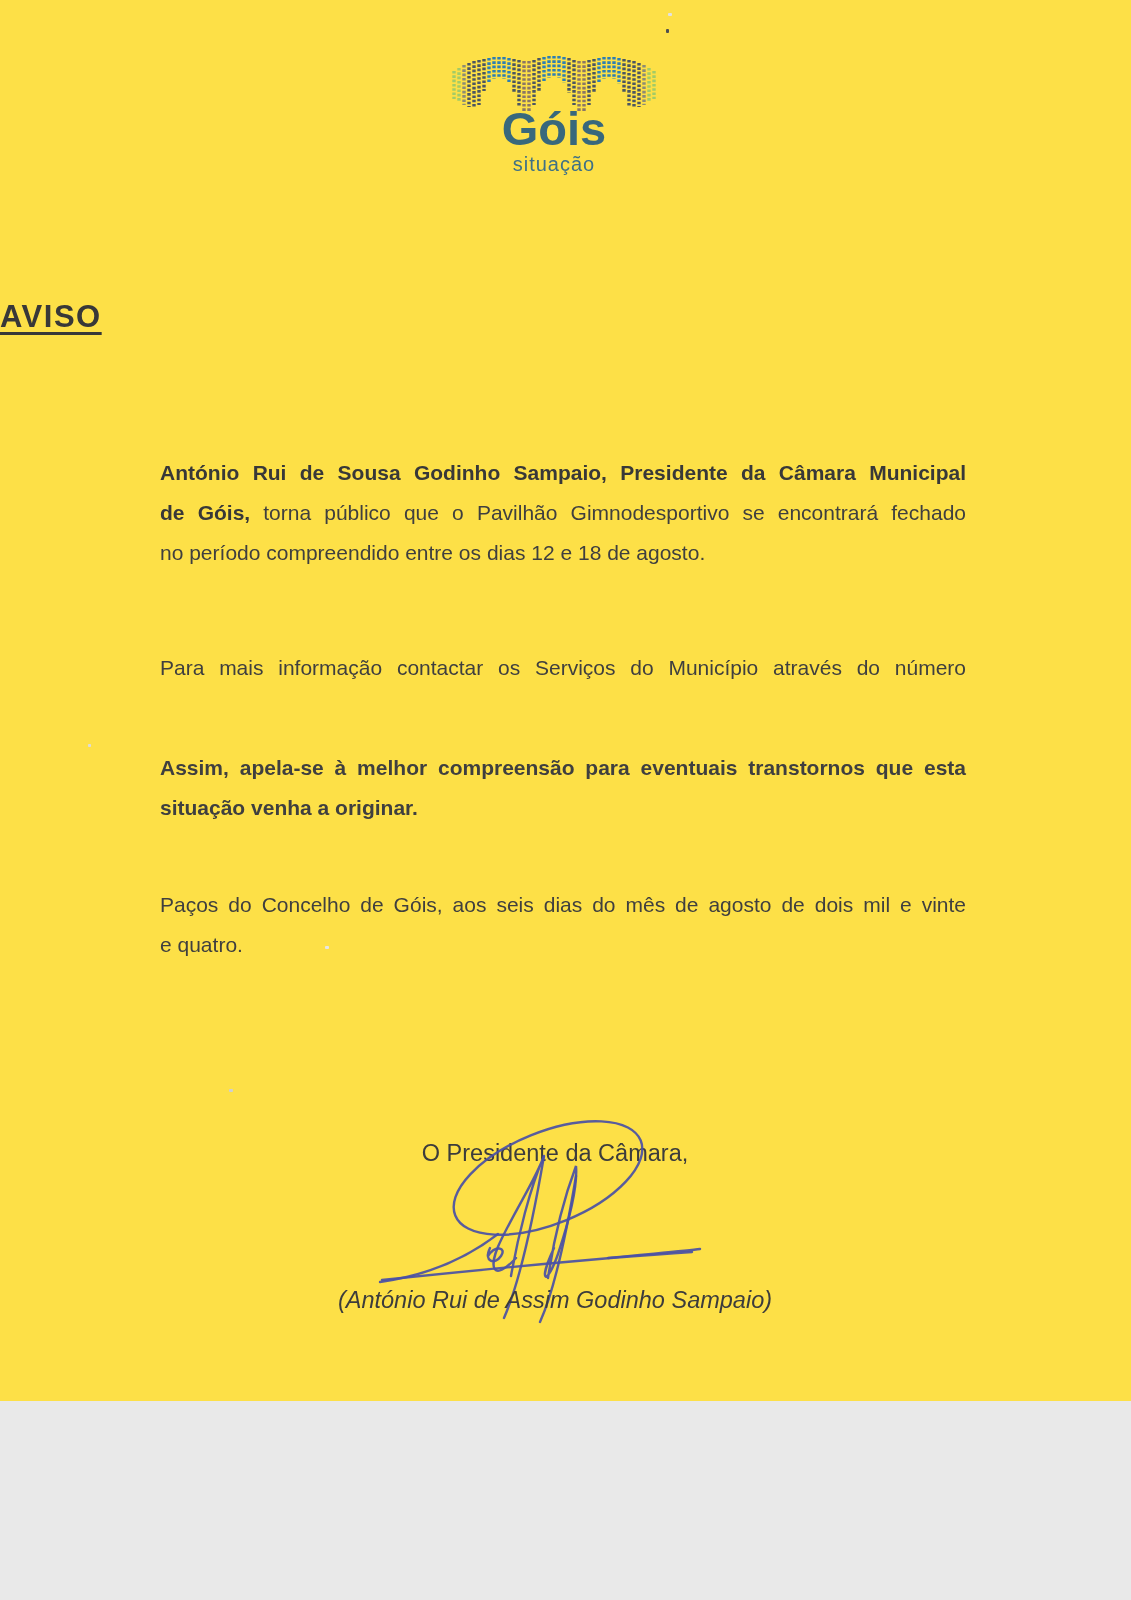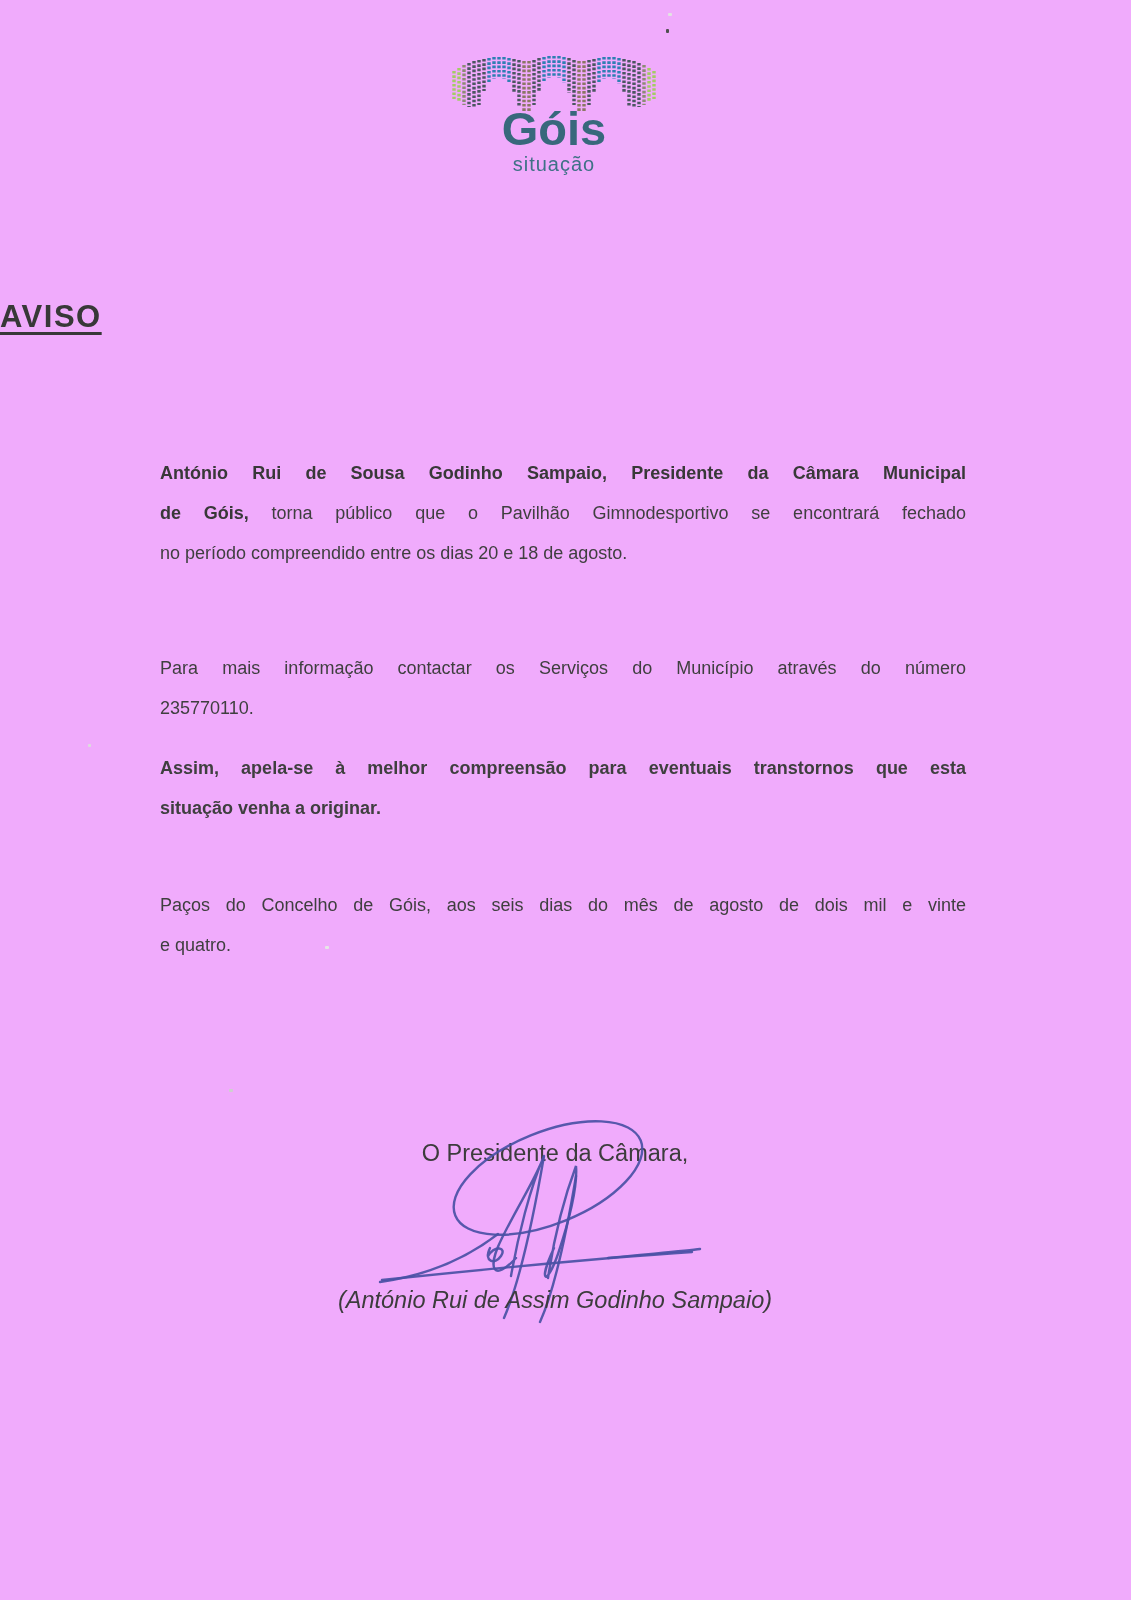--- a/index.html
+++ b/index.html
@@ -1,19 +1,19 @@
 <!DOCTYPE html>
 <html><head>
 <meta charset="utf-8">
 <style>
   html,body{margin:0;padding:0;background:#e9e9e9;}
   .page{
     position:relative;
-    width:1131px;height:1600px;
-    background:#f0abfc;
+    width:1131px;height:1401px;
+    background:#fde047;
     margin:0 auto;
     overflow:hidden;
     font-family:"Liberation Sans", sans-serif;
     color:#3e3e3e;
   }
   
   .bridge-logo{position:absolute;left:450px;top:55px;width:208px;height:60px;}
   .bridge-logo line{stroke-width:3.4;stroke-dasharray:2.6 1.7;}
   .logo-text{position:absolute;left:454px;top:104px;width:200px;text-align:center;}
   .logo-name{
@@ -30,21 +30,21 @@
   }
   .doc-title span{
     font-size:31px;font-weight:bold;color:#383838;letter-spacing:1.5px;
     text-decoration:underline;
     text-decoration-thickness:2.5px;
     text-underline-offset:5px;
   }
   
   .para{
     position:absolute;left:160px;width:806px;
-    font-size:18px;line-height:40px;color:#3f3f3f;
+    font-size:21px;line-height:40px;color:#3f3f3f;
   }
   .para .line{text-align:justify;text-align-last:justify;}
   .para .line.last{text-align-last:left;}
   .para .b{font-weight:bold;color:#383838;}
   #para1{top:453px;}
   #para2{top:614px;margin-top:34px;}
   #para3{top:748px;font-weight:bold;}
   #para4{top:885px;}
   
   .sig-role{
@@ -137,26 +137,25 @@
 
   <div class="doc-title">
     <span>AVISO</span>
   </div>
 
   <div class="para" id="para1">
     <div class="line">
       <span class="b">António Rui de Sousa Godinho Sampaio, Presidente da Câmara Municipal</span>
     </div>
     <div class="line"><span class="b">de Góis,</span><span> torna público que o Pavilhão Gimnodesportivo se encontrará fechado</span></div>
-    <div class="line last">no período compreendido entre os dias 20 e 18 de agosto.</div>
+    <div class="line last">no período compreendido entre os dias 12 e 18 de agosto.</div>
   </div>
 
   <div class="para" id="para2">
     <div class="line">Para mais informação contactar os Serviços do Município através do número</div>
-    <div class="line last">235770110.</div>
   </div>
 
   <div class="para" id="para3">
     <div class="line">Assim, apela-se à melhor compreensão para eventuais transtornos que esta</div>
     <div class="line last">situação venha a originar.</div>
   </div>
 
   <div class="para" id="para4">
     <div class="line">Paços do Concelho de Góis, aos seis dias do mês de agosto de dois mil e vinte</div>
     <div class="line last">e quatro.</div>

